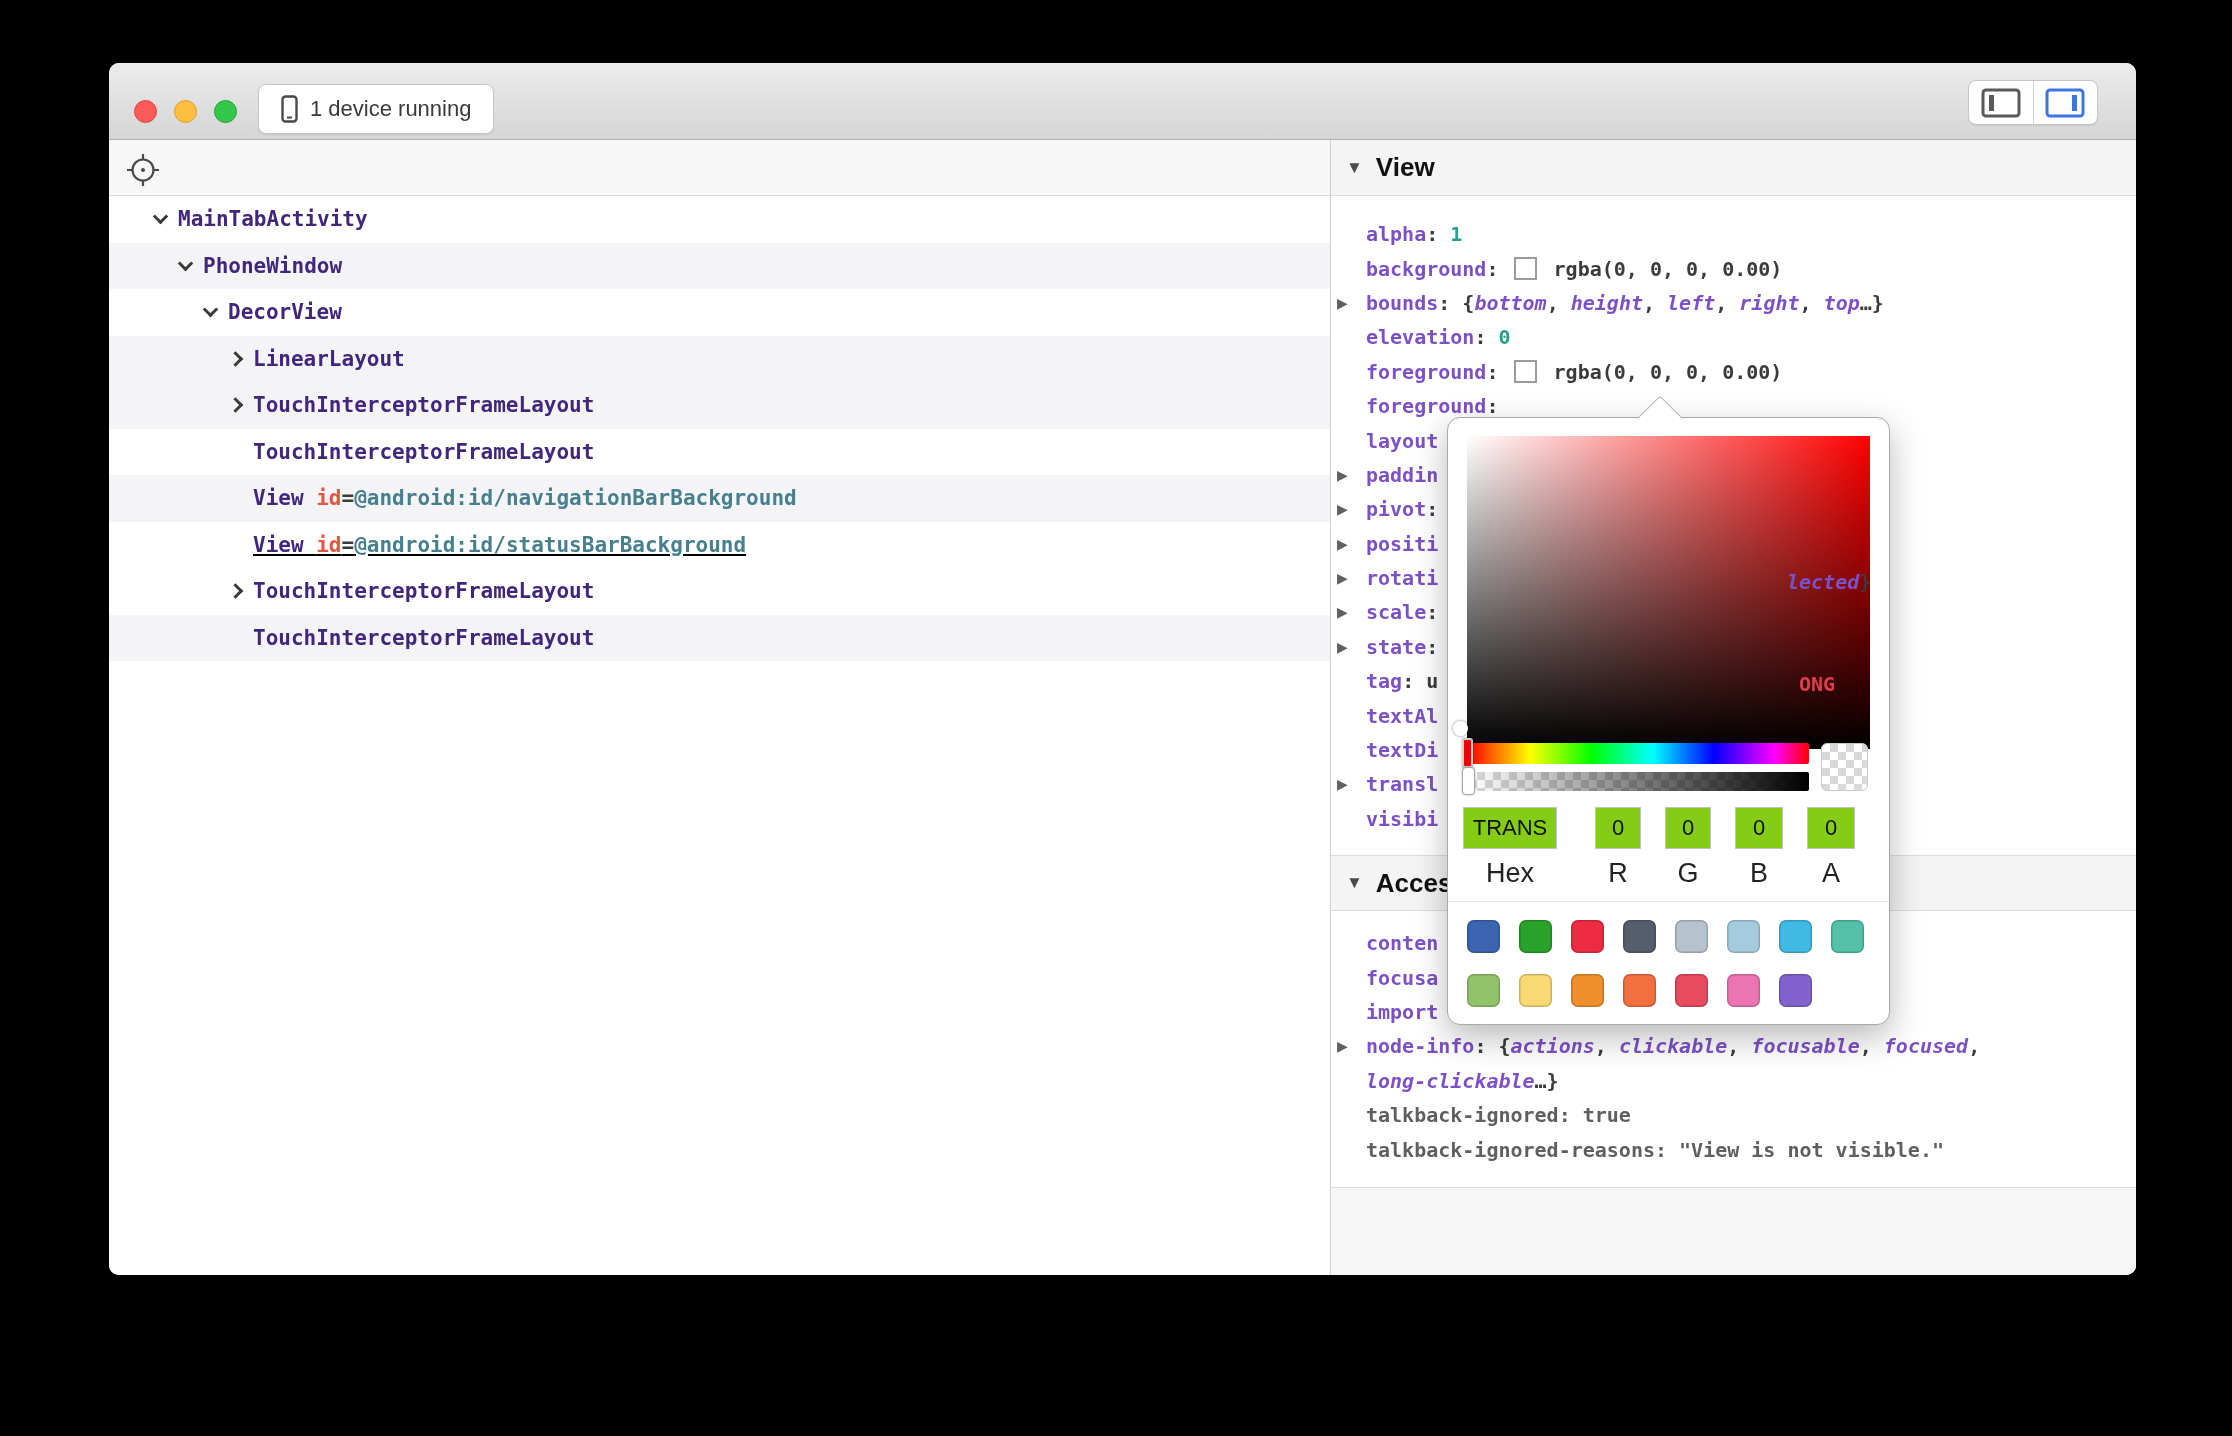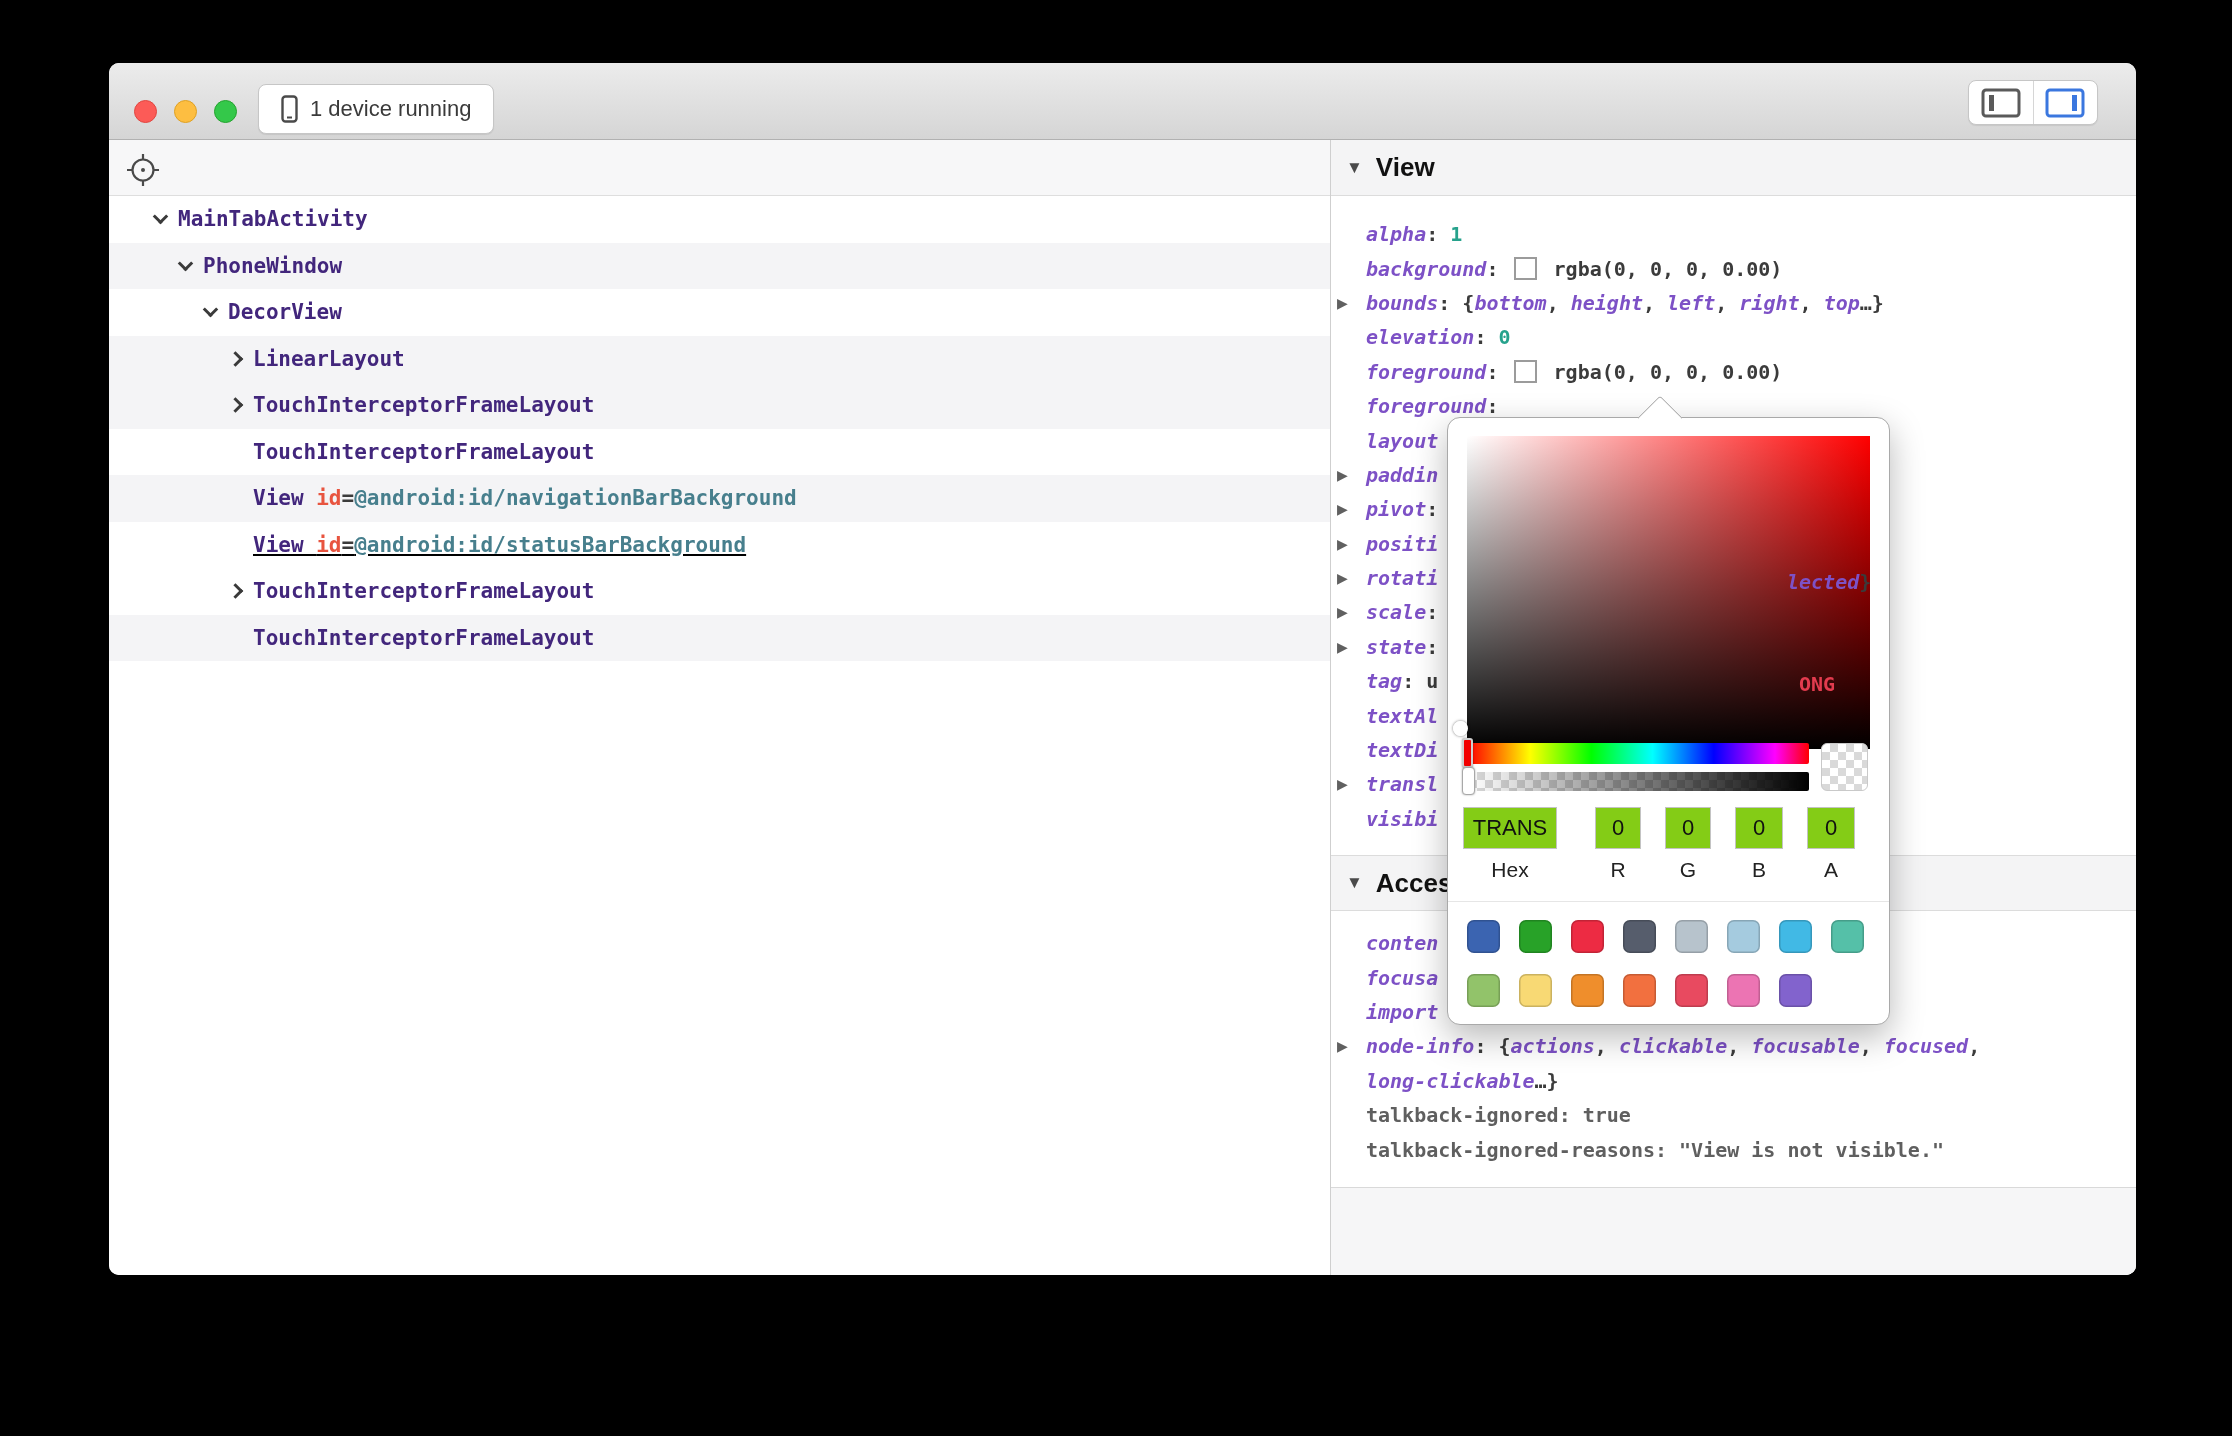--- a/index.html
+++ b/index.html
@@ -57,21 +57,21 @@
   #view-header { top:77px; }
   #acc-header  { top:792px; border-top:1px solid #dcdcdc; }
 
   .prow-container { position:absolute; left:1221px; width:806px; z-index:0; }
   #view-rows { top:154px; }
   #acc-rows  { top:863px; }
   .prow { position:relative; height:34.4px; display:flex; align-items:center; padding-left:36px;
           font:bold 20px "DejaVu Sans Mono", monospace; white-space:pre; }
   .disc { position:absolute; left:7px; top:50%; transform:translateY(-52%);
           font-size:14px; color:#606060; font-family:"DejaVu Sans", sans-serif; }
-  .seg-k { color:#7d51c6;font-style:italic; } .seg-p { color:#3b3b3b; } .seg-n { color:#26a28c; }
+  .seg-k { color:#7d51c6; } .seg-p { color:#3b3b3b; } .seg-n { color:#26a28c; }
   .seg-i { color:#7d51c6; font-style:italic; } .seg-g { color:#5f5f5f; }
   .seg-r { color:#e23b4e;margin-left:24px; }
   .chk { width:23px; height:23px; border:2px solid #9b9b9b; background:#fff;
          display:inline-block; margin:0 5px 0 3px; }
 
   .frag { position:absolute; font:bold 20px "DejaVu Sans Mono", monospace; white-space:pre; z-index:6; }
 
   .footer-sep  { position:absolute; left:1221px; top:1124px; width:806px; height:1px; background:#d9d9d9; }
   .footer-band { position:absolute; left:1222px; top:1125px; width:805px; height:87px; background:#f6f6f7; }
 
@@ -105,21 +105,21 @@
                   box-shadow:0 0 2px rgba(0,0,0,0.35); }
   .trans-swatch { position:absolute; left:373px; top:325px; width:47px; height:48px;
                   border:1.5px solid #c9c9c9; border-radius:6px; }
   .pp-input { position:absolute; top:389px; height:42px; border:1.5px solid #c3c3c3; background:#84cc16;
               font:22px "Liberation Sans", sans-serif; color:#111; text-align:center; border-radius:0; }
   #in-hex { left:15px;  width:94px; }
   #in-r   { left:147px; width:46px; }
   #in-g   { left:217px; width:46px; }
   #in-b   { left:287px; width:48px; }
   #in-a   { left:359px; width:48px; }
-  .pp-label { position:absolute; top:440px; font-size:21px; color:#222; transform:translateX(-50%); }
+  .pp-label { position:absolute; top:440px; font-size:27px; color:#222; transform:translateX(-50%); }
   .pp-sep { position:absolute; left:0; top:483px; width:100%; height:1px; background:#e6e6e6; }
   .swatch { position:absolute; width:33px; height:33px; border-radius:7px;
             box-shadow:inset 0 0 0 1.5px rgba(0,0,0,0.18); }
 </style>
 </head>
 <body>
 
 <div class="stage">
   <div class="window">
 

